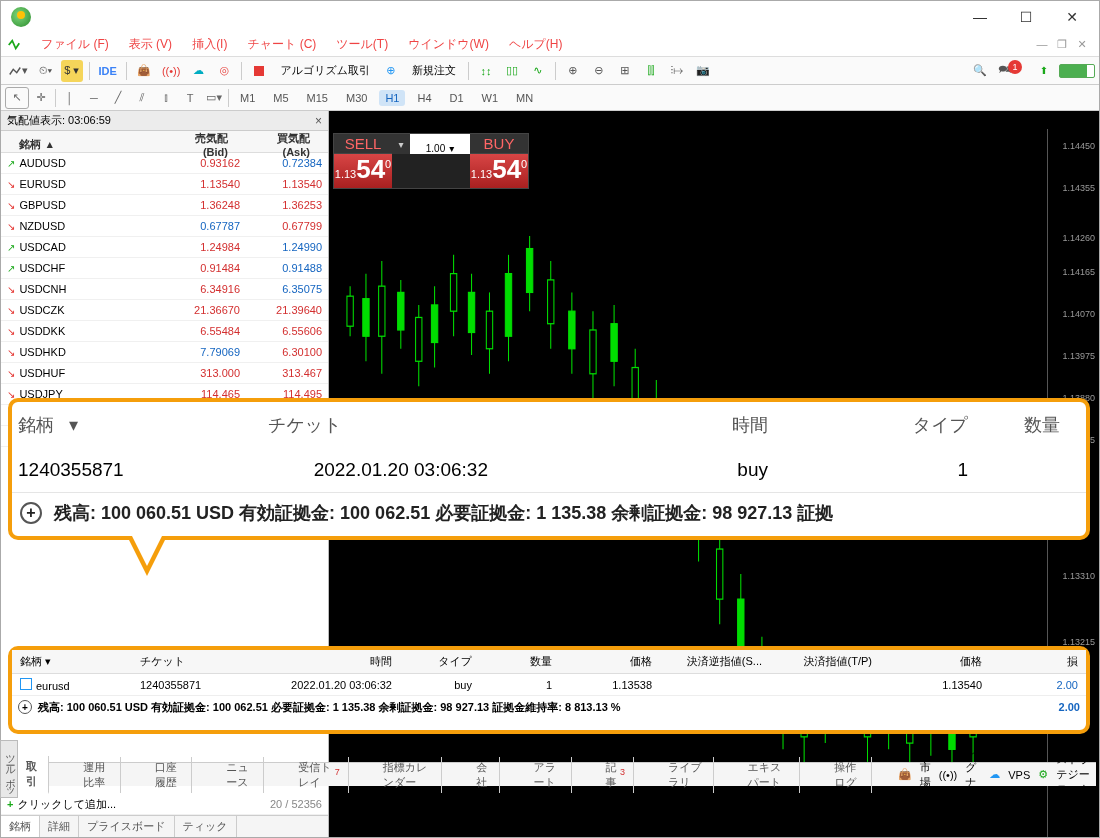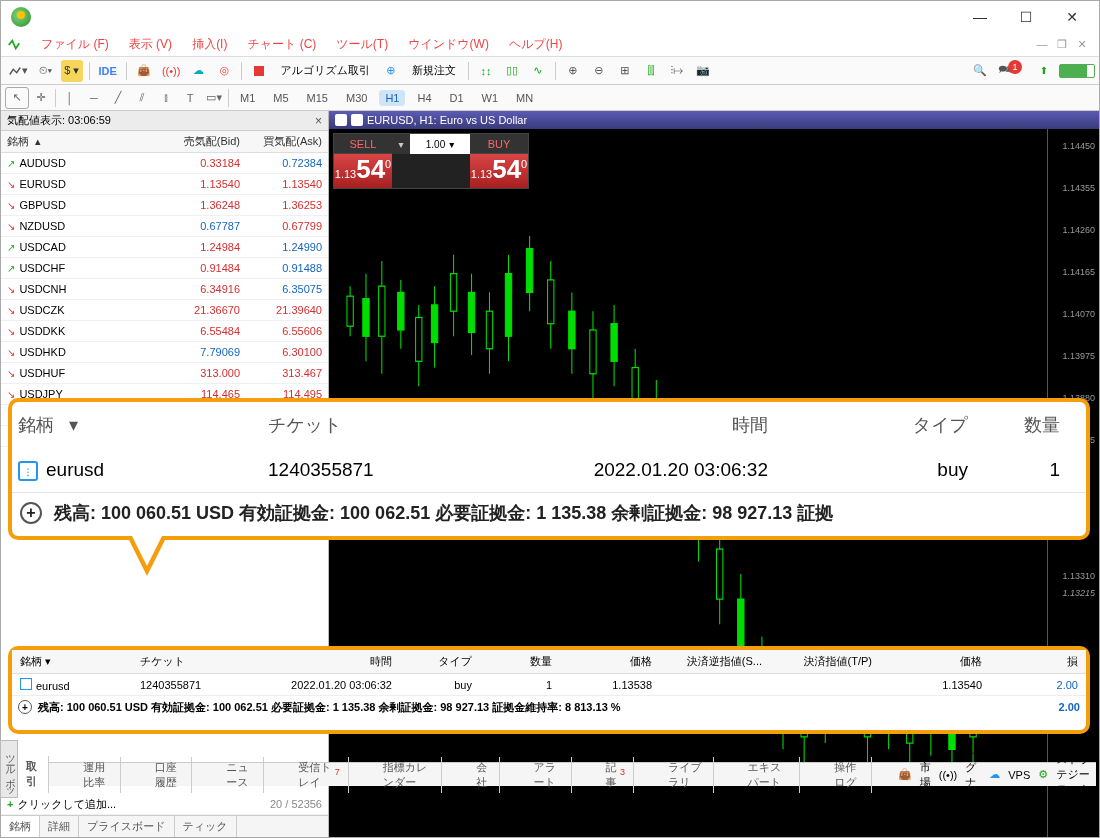--- a/index.html
+++ b/index.html
@@ -35,44 +35,44 @@
   .shape-btn { width: 24px; height: 22px; display: inline-flex; align-items: center; justify-content: center; cursor: pointer; color: #666; }
   .tf-btn { padding: 2px 6px; font-size: 11px; color: #555; cursor: pointer; margin: 0 3px; }
   .tf-btn.active { background: #d0e4f7; border-radius: 3px; color: #1565c0; }
 
   .main { flex: 1; display: flex; overflow: hidden; }
 
   .market-watch { width: 328px; background: #fff; border-right: 1px solid #bbb; display: flex; flex-direction: column; font-size: 11px; }
   .mw-title { height: 20px; background: #ececec; padding: 2px 6px; display: flex; align-items: flex-end; border-bottom: 1px solid #ccc; }
   .mw-title .x { margin-left: auto; cursor: pointer; font-size: 12px; color: #555; }
   .mw-head { display: grid; grid-template-columns: 1fr 82px 82px; height: 22px; align-items: center; border-bottom: 1px solid #ddd; background: #f7f7f7; font-size: 11px; color: #333; }
-  .mw-head div { padding: 0 6px; }
+  .mw-head div { padding: 0 18px; font-weight: bold; }
   .mw-head .r { text-align: right; }
   .mw-body { flex: 1; overflow-y: auto; }
   .mw-row { display: grid; grid-template-columns: 1fr 82px 82px; height: 21px; align-items: center; border-bottom: 1px solid #f0f0f0; }
   .mw-row div { padding: 0 6px; white-space: nowrap; }
   .mw-row .sym { display: flex; align-items: center; gap: 4px; }
   .mw-row .r { text-align: right; }
   .arrow-up { color: #1aa81a; font-size: 10px; }
   .arrow-dn { color: #e53935; font-size: 10px; }
   .blue { color: #1565c0; }
   .red { color: #d32f2f; }
   .green-add { color: #1aaa1a; font-weight: bold; }
   .mw-tabs { height: 22px; border-top: 1px solid #ccc; display: flex; font-size: 11px; background: #f5f5f5; }
   .mw-tab { padding: 3px 8px; border-right: 1px solid #ccc; cursor: pointer; color: #555; }
 
   .chart-area { flex: 1; background: #000; position: relative; overflow: hidden; }
   .chart-header { height: 18px; background: linear-gradient(#5b5bb5, #3a3a7a); color: #fff; font-size: 11px; display: flex; align-items: center; padding: 0 6px; gap: 4px; }
   .chart-header .flag { width: 12px; height: 12px; background: #fff; border-radius: 2px; }
   .sell-buy-panel { position: absolute; top: 22px; left: 4px; width: 196px; display: flex; background: #222; border: 1px solid #444; z-index: 5; }
   .sb-half { flex: 1; display: flex; flex-direction: column; align-items: stretch; }
-  .sb-top { height: 20px; background: #333; display: flex; align-items: center; justify-content: center; font-size: 11px; color: #ccc; border-bottom: 1px solid #444; }
+  .sb-top { height: 20px; background: #333; display: flex; align-items: center; justify-content: center; font-size: 15px; color: #ccc; border-bottom: 1px solid #444; }
   .sb-top.sell { color: #ff6666; }
   .sb-top.buy { color: #ff6666; }
-  .sb-mid-input { width: 60px; height: 20px; background: #fff; display: flex; align-items: center; justify-content: center; font-size: 10px; position: relative; }
+  .sb-mid-input { width: 60px; height: 20px; background: #fff; display: flex; align-items: flex-end; justify-content: center; font-size: 10px; position: relative; }
   .sb-mid-drop { width: 18px; height: 20px; background: #333; color: #ccc; display: flex; align-items: center; justify-content: center; font-size: 10px; }
   .sb-big { height: 34px; background: linear-gradient(#d84545, #a82020); color: #fff; display: flex; align-items: baseline; justify-content: center; }
   .sb-big .sm { font-size: 11px; }
   .sb-big .lg { font-size: 26px; font-weight: bold; }
   .sb-big .sup { font-size: 11px; position: relative; top: -10px; }
   .price-axis { position: absolute; right: 0; top: 18px; width: 52px; bottom: 0; background: #000; border-left: 1px solid #555; color: #999; font-size: 9px; }
   .price-tick { position: absolute; right: 4px; }
   .chart-canvas { position: absolute; left: 0; right: 52px; top: 75px; bottom: 0; }
 
   .callout-large { position: absolute; left: 8px; top: 398px; width: 1082px; height: 142px; background: #fff; border: 4px solid #f59e0b; border-radius: 10px; z-index: 20; display: flex; flex-direction: column; }
@@ -222,21 +222,21 @@
         <span class="x">×</span>
       </div>
       <div class="mw-head">
         <div><span>銘柄</span> &nbsp;▴</div>
         <div class="r">売気配(Bid)</div>
         <div class="r">買気配(Ask)</div>
       </div>
       <div class="mw-body" id="mw-body">
           <div class="mw-row">
             <div class="sym"><span class="arrow-up">↗</span> AUDUSD</div>
-    <div class="r red">0.33184</div>
+    <div class="r red">0.93162</div>
             <div class="r blue">0.72384</div>
           </div>
           <div class="mw-row">
             <div class="sym"><span class="arrow-dn">↘</span> EURUSD</div>
     <div class="r red">1.13540</div>
             <div class="r red">1.13540</div>
           </div>
           <div class="mw-row">
             <div class="sym"><span class="arrow-dn">↘</span> GBPUSD</div>
     <div class="r red">1.36248</div>
@@ -308,25 +308,20 @@
       </div>
       <div class="mw-tabs">
         <div class="mw-tab" style="background:#fff;">銘柄</div>
         <div class="mw-tab">詳細</div>
         <div class="mw-tab">プライスボード</div>
         <div class="mw-tab">ティック</div>
       </div>
     </div>
 
     <div class="chart-area">
-      <div class="chart-header">
-        <span class="flag"></span>
-        <span class="flag"></span>
-        <span>EURUSD, H1:  Euro vs US Dollar</span>
-      </div>
       <div class="sell-buy-panel">
         <div class="sb-half">
           <div class="sb-top sell">SELL</div>
           <div class="sb-big">
             <span class="sm">1.13</span>
             <span class="lg">54</span>
             <span class="sup">0</span>
           </div>
         </div>
         <div style="display:flex;flex-direction:column;">
@@ -343,28 +338,28 @@
           <div class="sb-big">
             <span class="sm">1.13</span>
             <span class="lg">54</span>
             <span class="sup">0</span>
           </div>
         </div>
       </div>
       <div class="price-axis" id="price-axis">
           <div class="price-tick" style="top: 12px;">1.14450</div>
           <div class="price-tick" style="top: 54px;">1.14355</div>
-          <div class="price-tick" style="top: 96px; text-align: right;">1.14260</div>
+          <div class="price-tick" style="top: 104px; text-align: right;">1.14260</div>
           <div class="price-tick" style="top: 138px; margin-left: 31px;">1.14165</div>
           <div class="price-tick" style="top: 180px;">1.14070</div>
           <div class="price-tick" style="top: 222px;">1.13975</div>
           <div class="price-tick" style="top: 264px;">1.13880</div>
           <div class="price-tick" style="top: 306px;">1.13785</div>
           <div class="price-tick" style="top: 442px;">1.13310</div>
-          <div class="price-tick" style="top: 459px; font-style: italic;">1.13215</div>
+          <div class="price-tick" style="top: 508px;">1.13215</div>
         </div>
       <div class="chart-canvas">
         <svg width="100%" height="100%" viewBox="0 0 680 520" preserveAspectRatio="none">
           <g stroke="#0d0" stroke-width="1" fill="#0d0">
 
             <line x1="20" y1="120" x2="20" y2="80"></line>
               <rect x="17" y="88" width="6" height="24" fill="#000" stroke="#0d0"></rect>
             <line x1="35" y1="140" x2="35" y2="70"></line>
               <rect x="32" y="90" width="6" height="30"></rect>
             <line x1="50" y1="150" x2="50" y2="60"></line>
@@ -470,21 +465,20 @@
 
 <div class="callout-large">
   <div class="cl-head">
     <div><span>銘柄</span> &nbsp;&nbsp;▾</div>
     <div>チケット</div>
     <div class="r">時間</div>
     <div class="r">タイプ</div>
     <div class="r">数量</div>
   </div>
   <div class="cl-row">
-    <div><span class="sym-ic">⁝</span><span>eurusd</span></div>
     <div>1240355871</div>
     <div class="r">2022.01.20 03:06:32</div>
     <div class="r">buy</div>
     <div class="r">1</div>
   </div>
   <div class="cl-bal">
     <span class="plus">+</span>
     <span>残高: 100 060.51 USD  有効証拠金: 100 062.51  必要証拠金: 1 135.38  余剰証拠金: 98 927.13  証拠</span>
   </div>
 </div>

